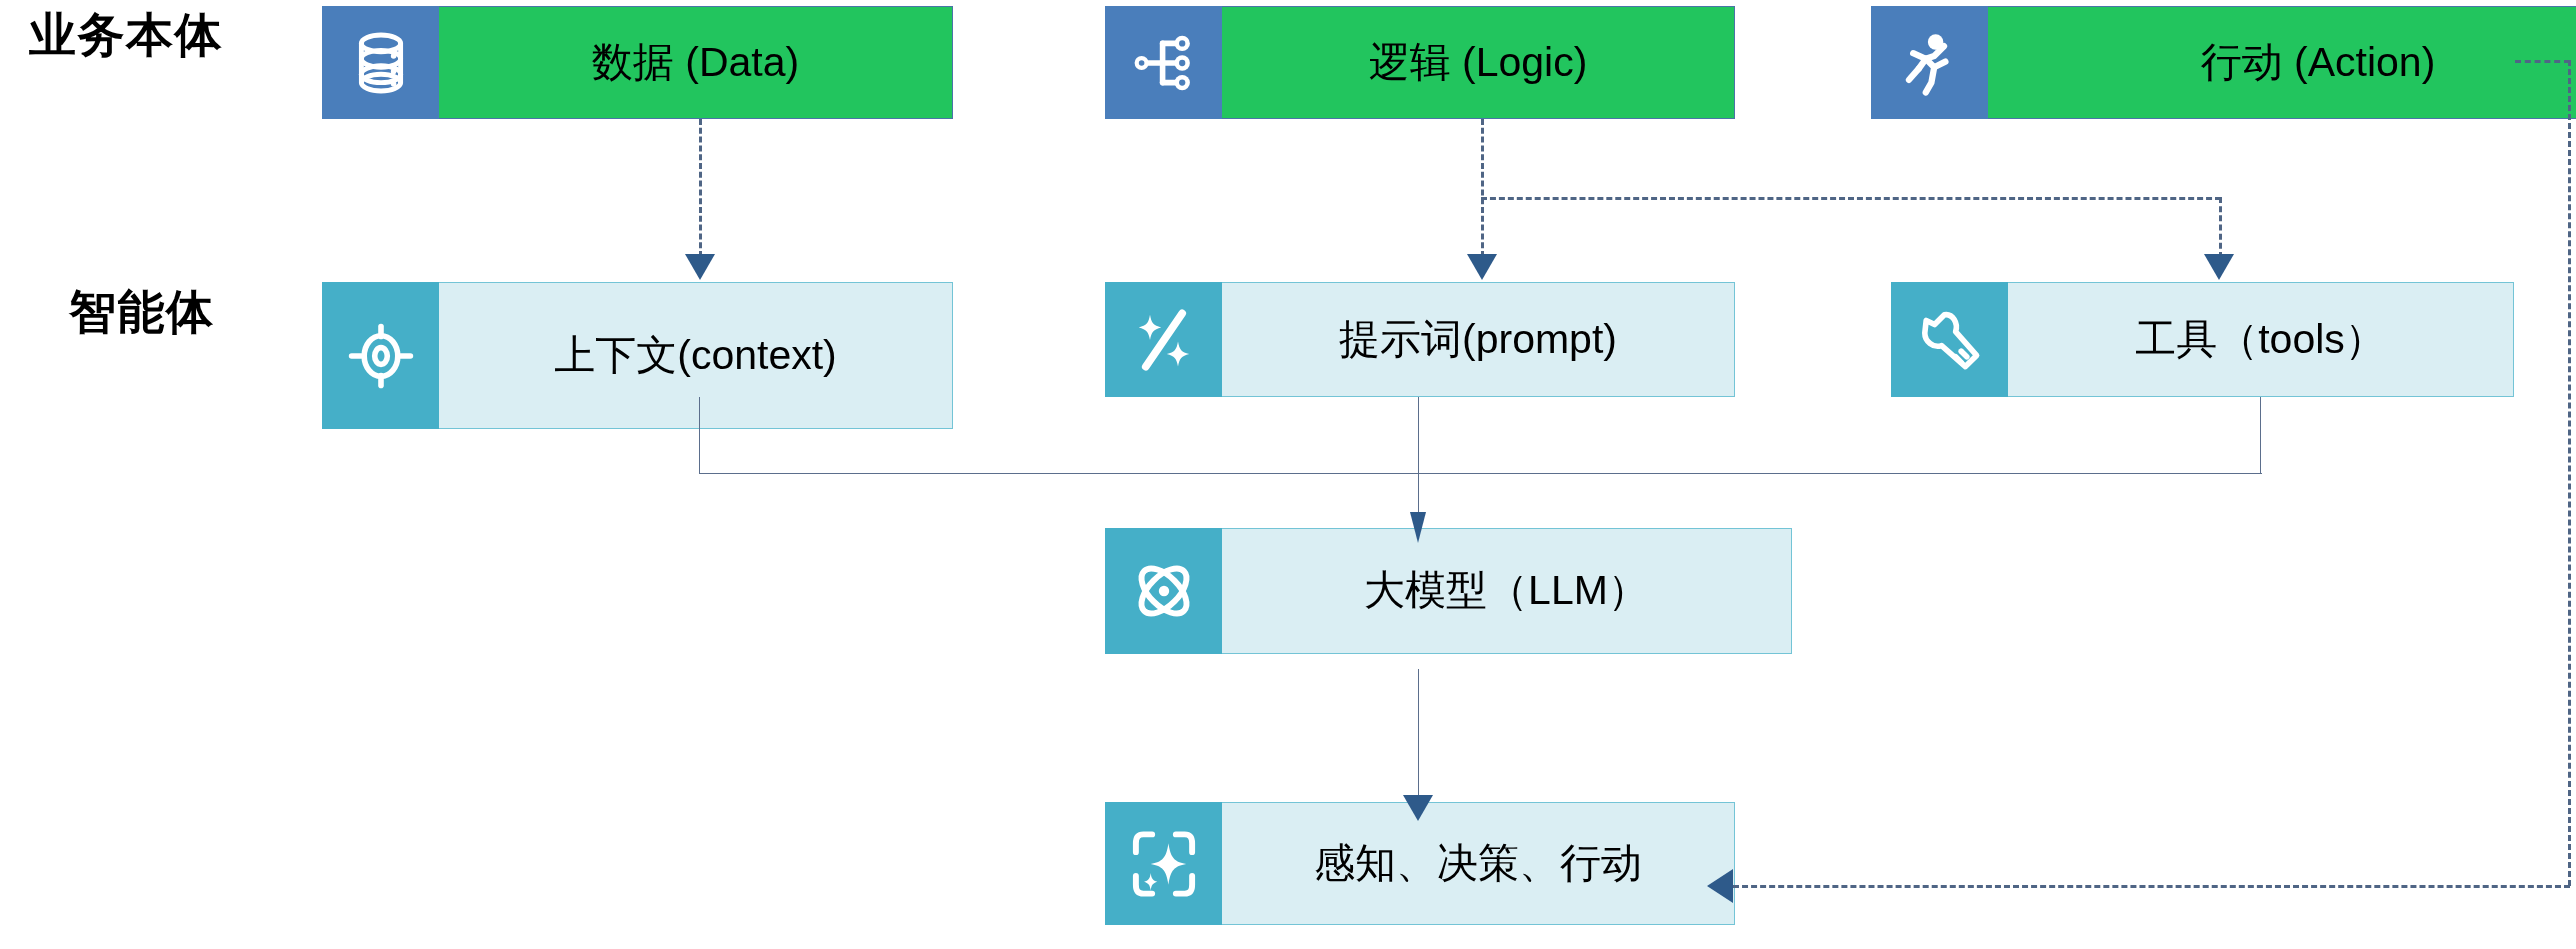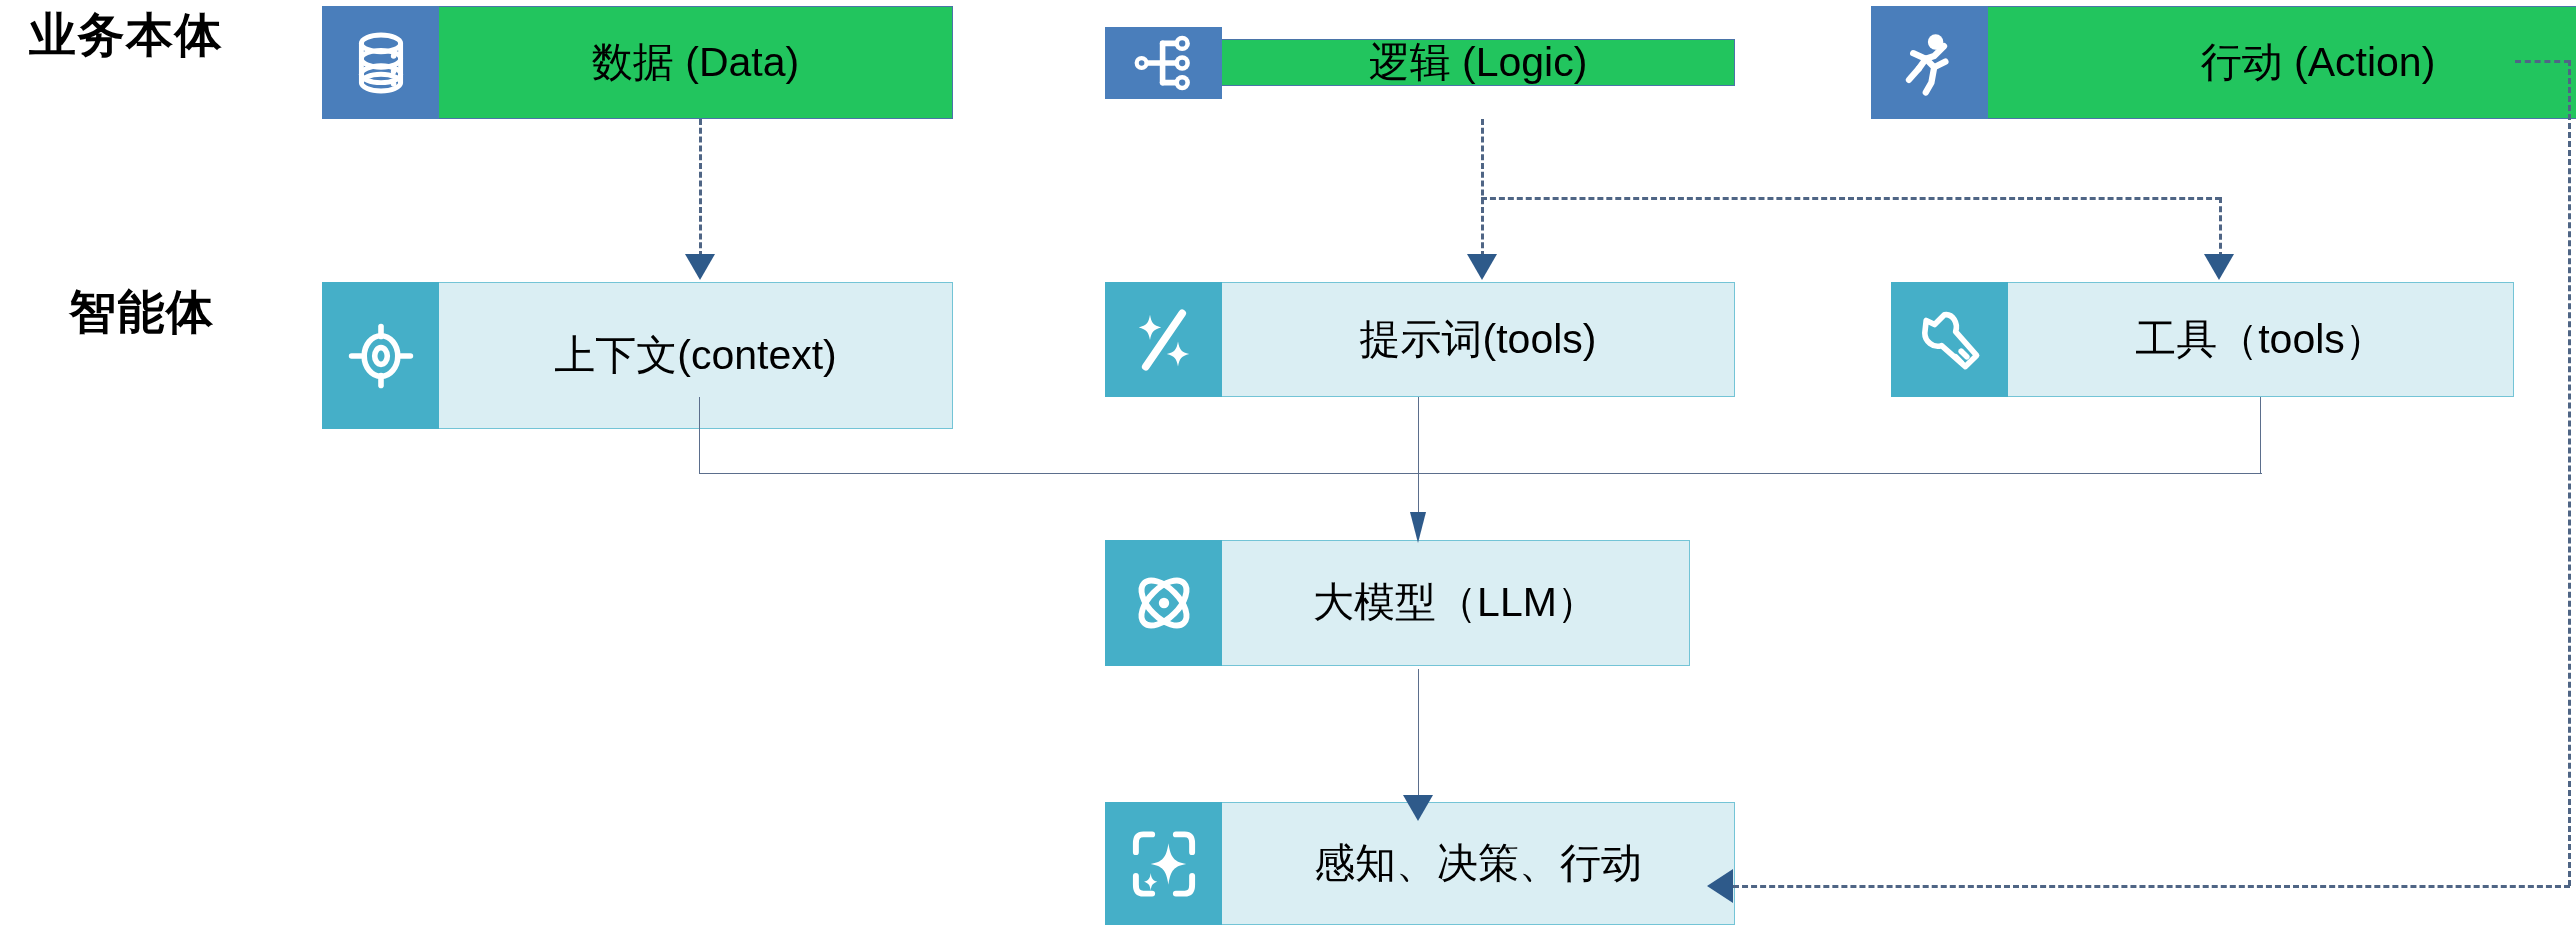--- a/index.html
+++ b/index.html
@@ -109,21 +109,21 @@
         <circle cx="68" cy="40" r="4" fill="#ffffff"></circle>
         <circle cx="68" cy="62" r="4" fill="#ffffff"></circle>
         <circle cx="68" cy="80" r="4" fill="#ffffff"></circle>
       </svg>
     </div>
     <div class="body">
       <span class="label">数据 (Data)</span>
     </div>
   </div>
 
-  <div class="node biz" id="node-logic" style="left:1105px;top:6.1px;width:630px;height:113px;align-items:center;">
+  <div class="node biz" id="node-logic" style="left:1105px;top:6.1px;width:630px;height:113px;">
     <div class="icon-pane" style="width:116px;">
       <svg width="70" height="70" viewBox="0 0 100 100" aria-hidden="true">
         <g stroke="#ffffff" stroke-width="8" fill="none" stroke-linecap="round">
           <path d="M22 50 H 48"></path>
           <path d="M48 22 V 78"></path>
           <path d="M48 22 H 68"></path>
           <path d="M48 50 H 68"></path>
           <path d="M48 78 H 68"></path>
         </g>
         <g fill="#ffffff">
@@ -183,40 +183,40 @@
 
   <div class="node agent" id="node-prompt" style="left:1105px;top:282px;width:630px;height:115px;">
     <div class="icon-pane" style="width:116px;">
       <svg width="70" height="70" viewBox="0 0 100 100" aria-hidden="true">
         <path d="M76 12 L 24 88" stroke="#ffffff" stroke-width="11" stroke-linecap="round" fill="none"></path>
         <path d="M30 14 C 32 26 35 29 46 32 C 35 35 32 38 30 50 C 28 38 25 35 14 32 C 25 29 28 26 30 14 Z" fill="#ffffff"></path>
         <path d="M70 52 C 72 64 75 67 86 70 C 75 73 72 76 70 88 C 68 76 65 73 54 70 C 65 67 68 64 70 52 Z" fill="#ffffff"></path>
       </svg>
     </div>
     <div class="body">
-      <span class="label">提示词(tools)</span>
+      <span class="label">提示词(prompt)</span>
     </div>
   </div>
 
   <div class="node agent" id="node-tools" style="left:1871px;top:282px;width:643px;height:115px;padding-left:20px;">
     <div class="icon-pane" style="width:116px;">
       <svg width="70" height="70" viewBox="0 0 100 100" aria-hidden="true">
         <g stroke="#ffffff" stroke-width="8" fill="none" stroke-linejoin="round" stroke-linecap="round">
           <path d="M42 14 L 28 28 L 16 22 L 14 40 C 14 52 26 62 38 58 L 72 88 L 88 72 L 58 38 C 62 26 54 12 42 14 Z"></path>
           <path d="M66 66 L 74 74"></path>
           <path d="M58 74 L 66 82"></path>
         </g>
       </svg>
     </div>
     <div class="body">
       <span class="label">工具（tools）</span>
     </div>
   </div>
 
-  <div class="node agent" id="node-llm" style="left:1105px;top:540px;width:585px;height:126px;">
+  <div class="node agent" id="node-llm" style="left:1105px;top:528px;width:687px;height:126px;">
     <div class="icon-pane" style="width:116px;">
       <svg width="74" height="74" viewBox="0 0 100 100" aria-hidden="true">
         <g stroke="#ffffff" stroke-width="8" fill="none">
           <ellipse cx="50" cy="50" rx="20" ry="38" transform="rotate(45 50 50)"></ellipse>
           <ellipse cx="50" cy="50" rx="20" ry="38" transform="rotate(-45 50 50)"></ellipse>
         </g>
         <circle cx="50" cy="50" r="7" fill="#ffffff"></circle>
       </svg>
     </div>
     <div class="body">

